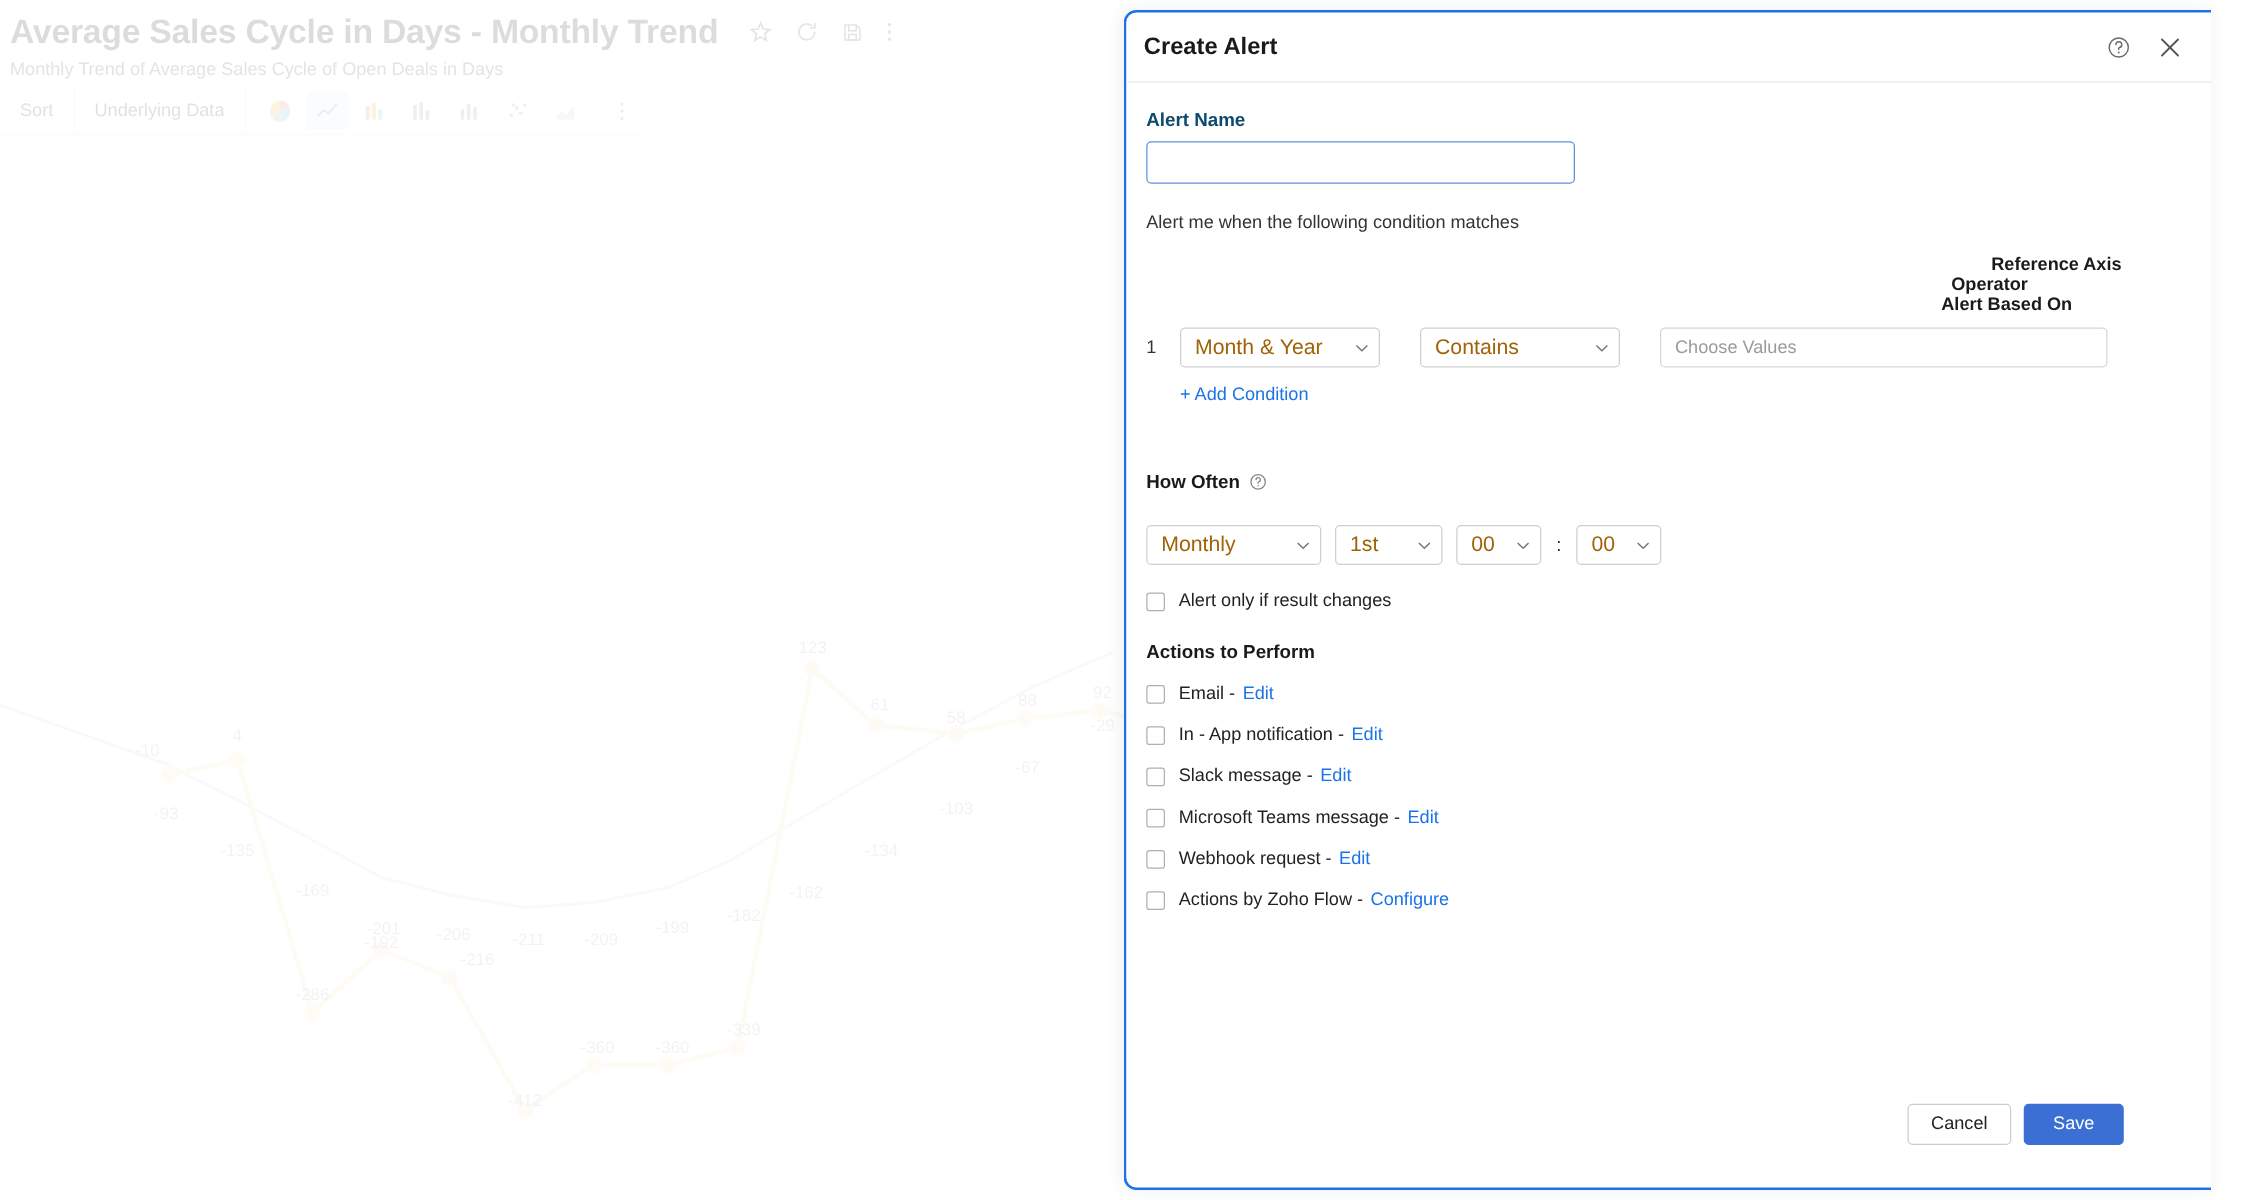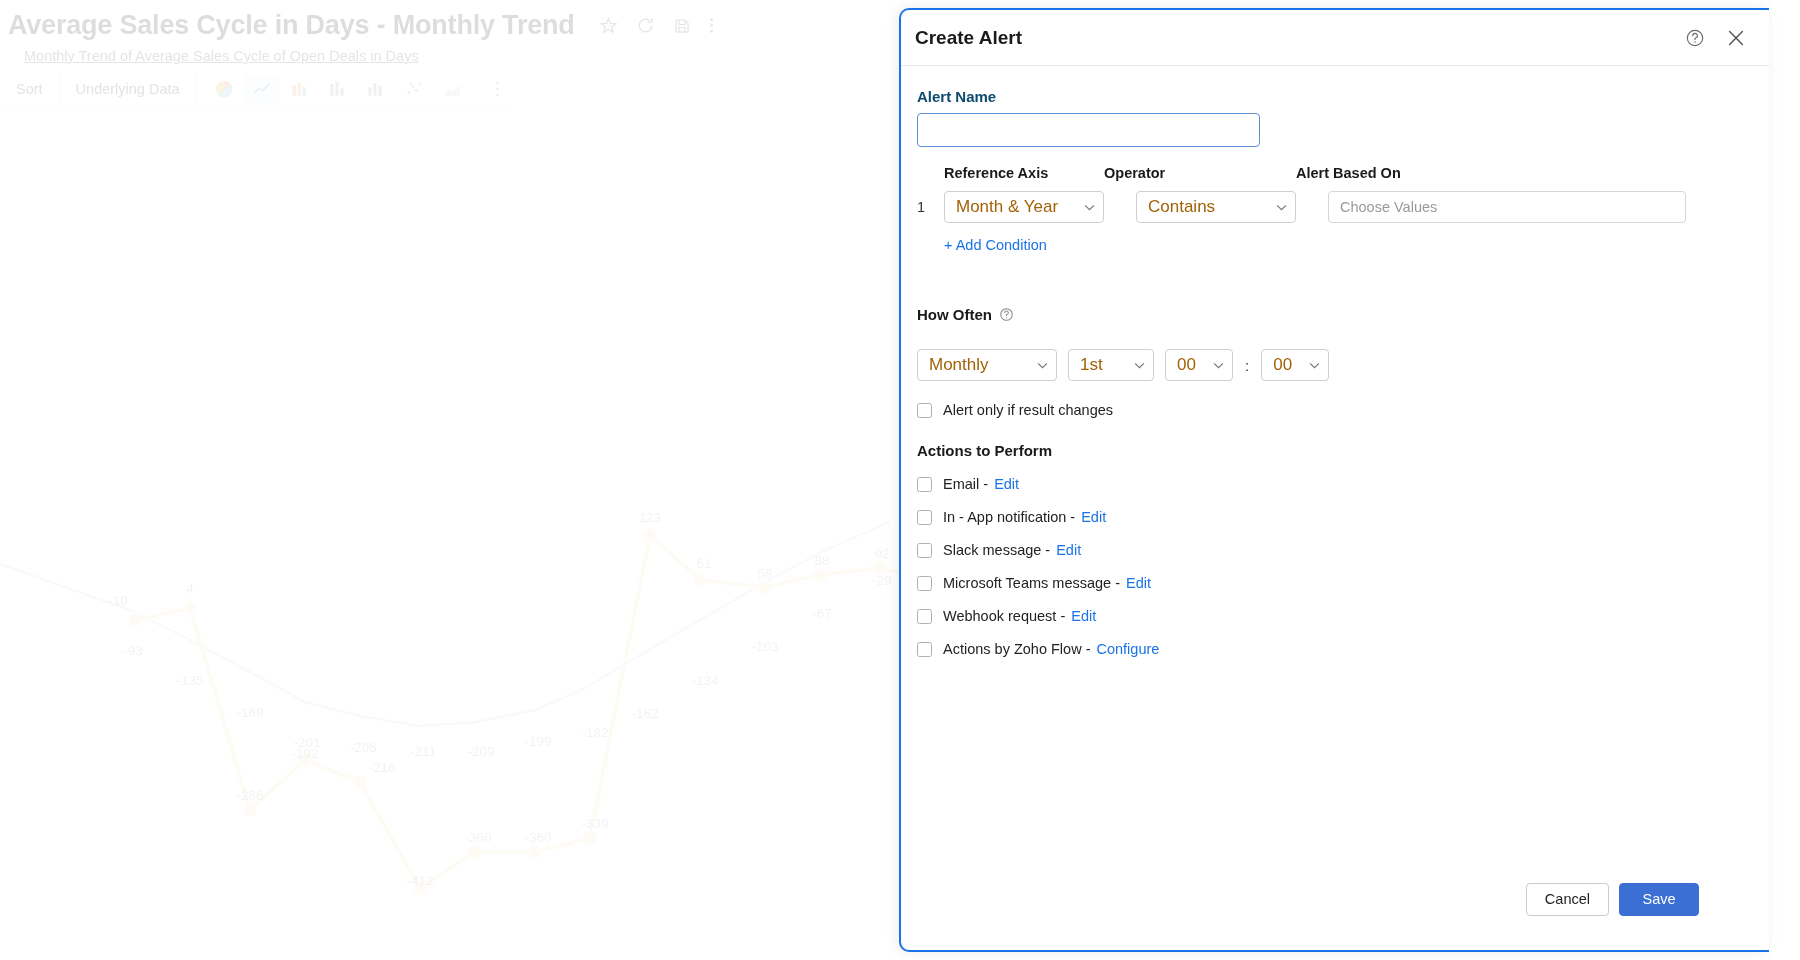--- a/index.html
+++ b/index.html
@@ -20,22 +20,22 @@
   .bg-dim-strong { opacity: 0.10; }
 
   .title-row { position:absolute; left:8px; top:10px; width:660px; display:flex; align-items:flex-start; }
   .chart-title {
     font-size: 27px; font-weight: 700; color:#2b2b2b; letter-spacing:-0.2px;
     white-space: nowrap;
   }
   .title-icons { display:flex; align-items:center; gap:18px; margin-left:24px; margin-top:6px; color:#5a5a5a; }
   .title-icons svg { display:block; }
   .chart-sub {
-    position:absolute; left:24px; top:48px;
-    font-size:14.5px; color:#555; white-space:nowrap;text-decoration:underline;
+    position:absolute; left:8px; top:48px;
+    font-size:14.5px; color:#555; white-space:nowrap;
   }
 
   .toolbar {
     position:absolute; left:0; top:70px; width:510px; height:38px;
     display:flex; align-items:center;
     border-bottom:1px solid #e3e3e3;
   }
   .tb-text {
     font-size:14.5px; color:#4a4a4a; padding:0 16px; height:38px;
     display:flex; align-items:center; border-right:1px solid #e3e3e3;
@@ -76,21 +76,21 @@
 
   .fld-label { font-size:15px; font-weight:bold; color:#0c4a6e; margin-bottom:8px; }
   .alert-name-input {
     width:343px; height:34px; border:1.5px solid #5f8fd8; border-radius:4px;
     background:#fff; font-size:14px; padding:0 9px; color:#222;
     outline:none; font-family:"Liberation Sans", sans-serif;
   }
   .cond-intro { font-size:14.5px; color:#333; margin-top:23px; }
 
   .cond-grid { margin-top:18px; }
-  .cond-head { display:flex; align-items:flex-end; padding-left:27px; }
+  .cond-head { display:flex; align-items:flex-end; padding-left:27px;flex-direction:column; }
   .ch { font-size:14.5px; font-weight:bold; color:#1a1a1a; }
   .ch.a { width:160px; }
   .ch.b { width:192px; }
   .ch.c { width:200px; }
 
   .cond-row { display:flex; align-items:center; margin-top:10px; }
   .cond-num { width:27px; font-size:14.5px; color:#333; }
   .sel-box {
     height:32px; border:1px solid #cfcfcf; border-radius:4px; background:#fff;
     display:flex; align-items:center; padding:0 8px 0 11px;
@@ -330,20 +330,21 @@
           </svg>
         </span>
       </div>
     </div>
 
     <div class="modal-body">
 
       <div class="fld-label">Alert Name</div>
       <input class="alert-name-input" type="text" value="" style="">
 
+      <div class="cond-intro">Alert me when the following condition matches</div>
 
       <div class="cond-grid">
         <div class="cond-head">
           <div class="ch a">Reference Axis</div>
           <div class="ch b">Operator</div>
           <div class="ch c">Alert Based On</div>
         </div>
 
         <div class="cond-row">
           <div class="cond-num">1</div>

